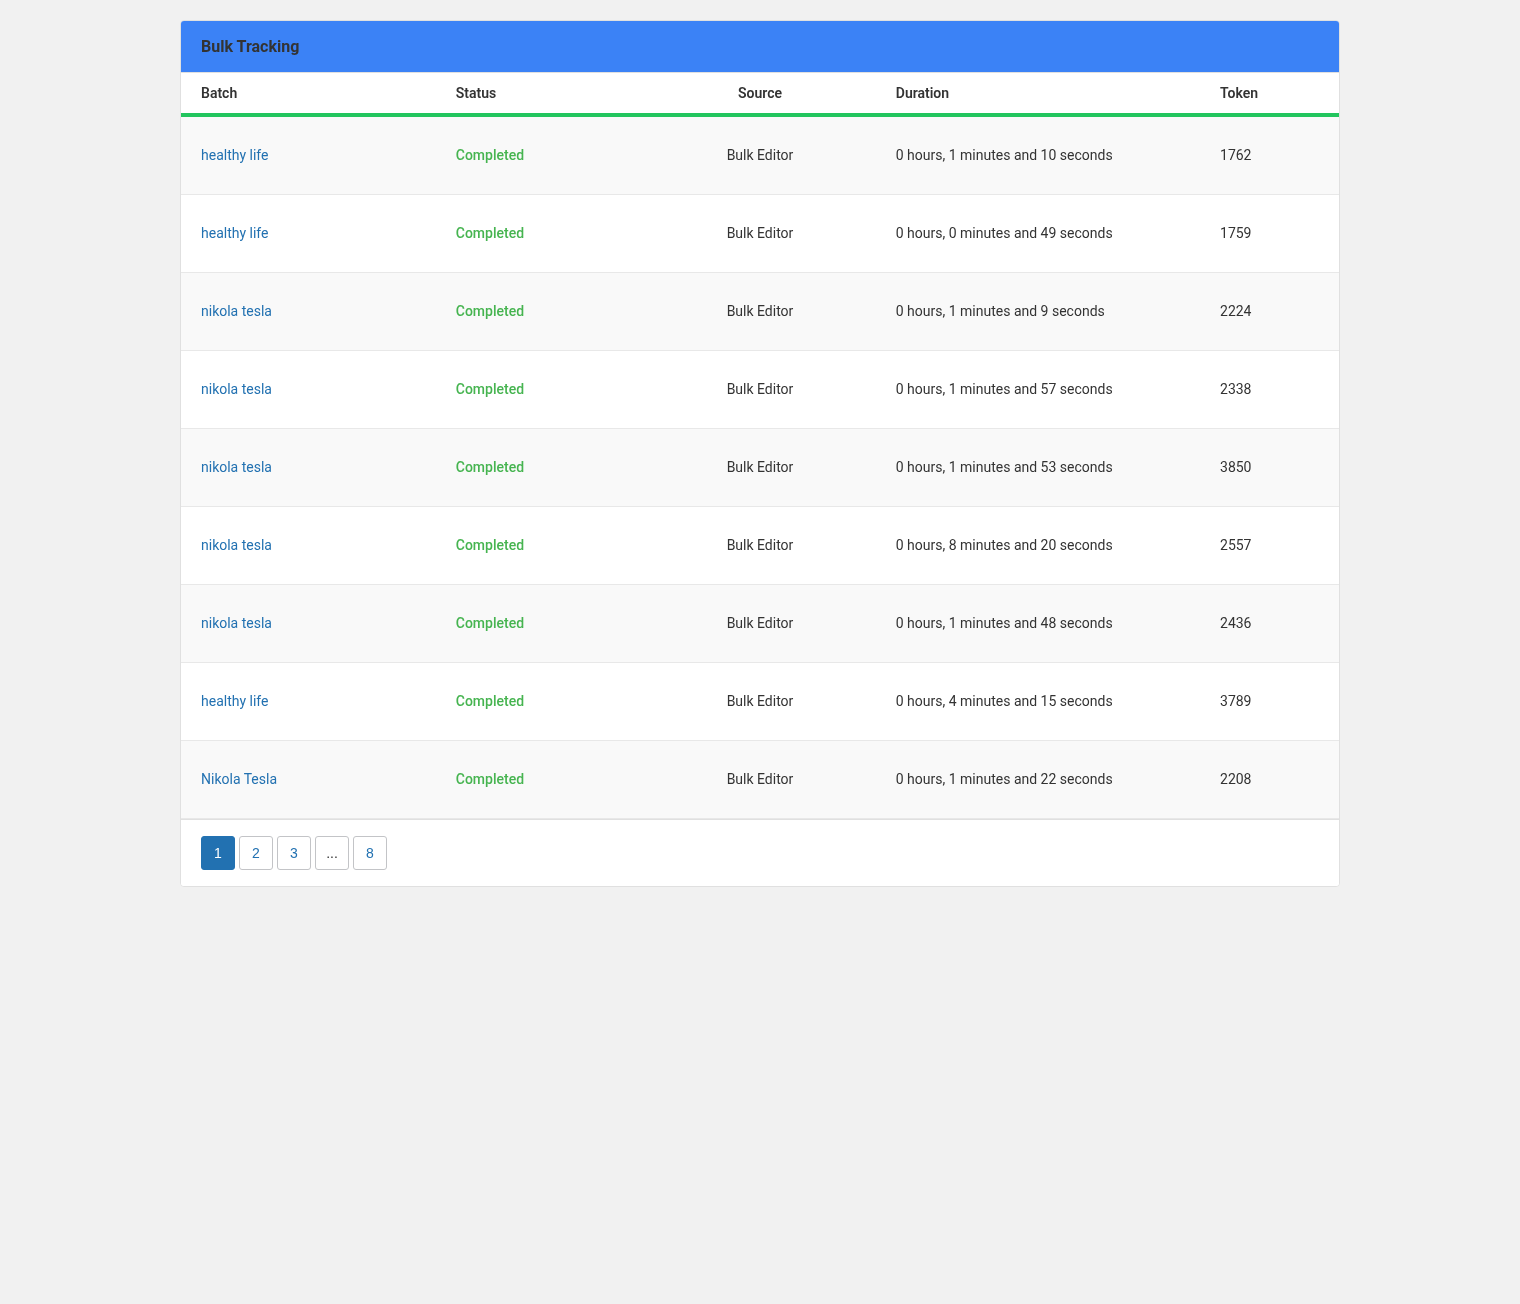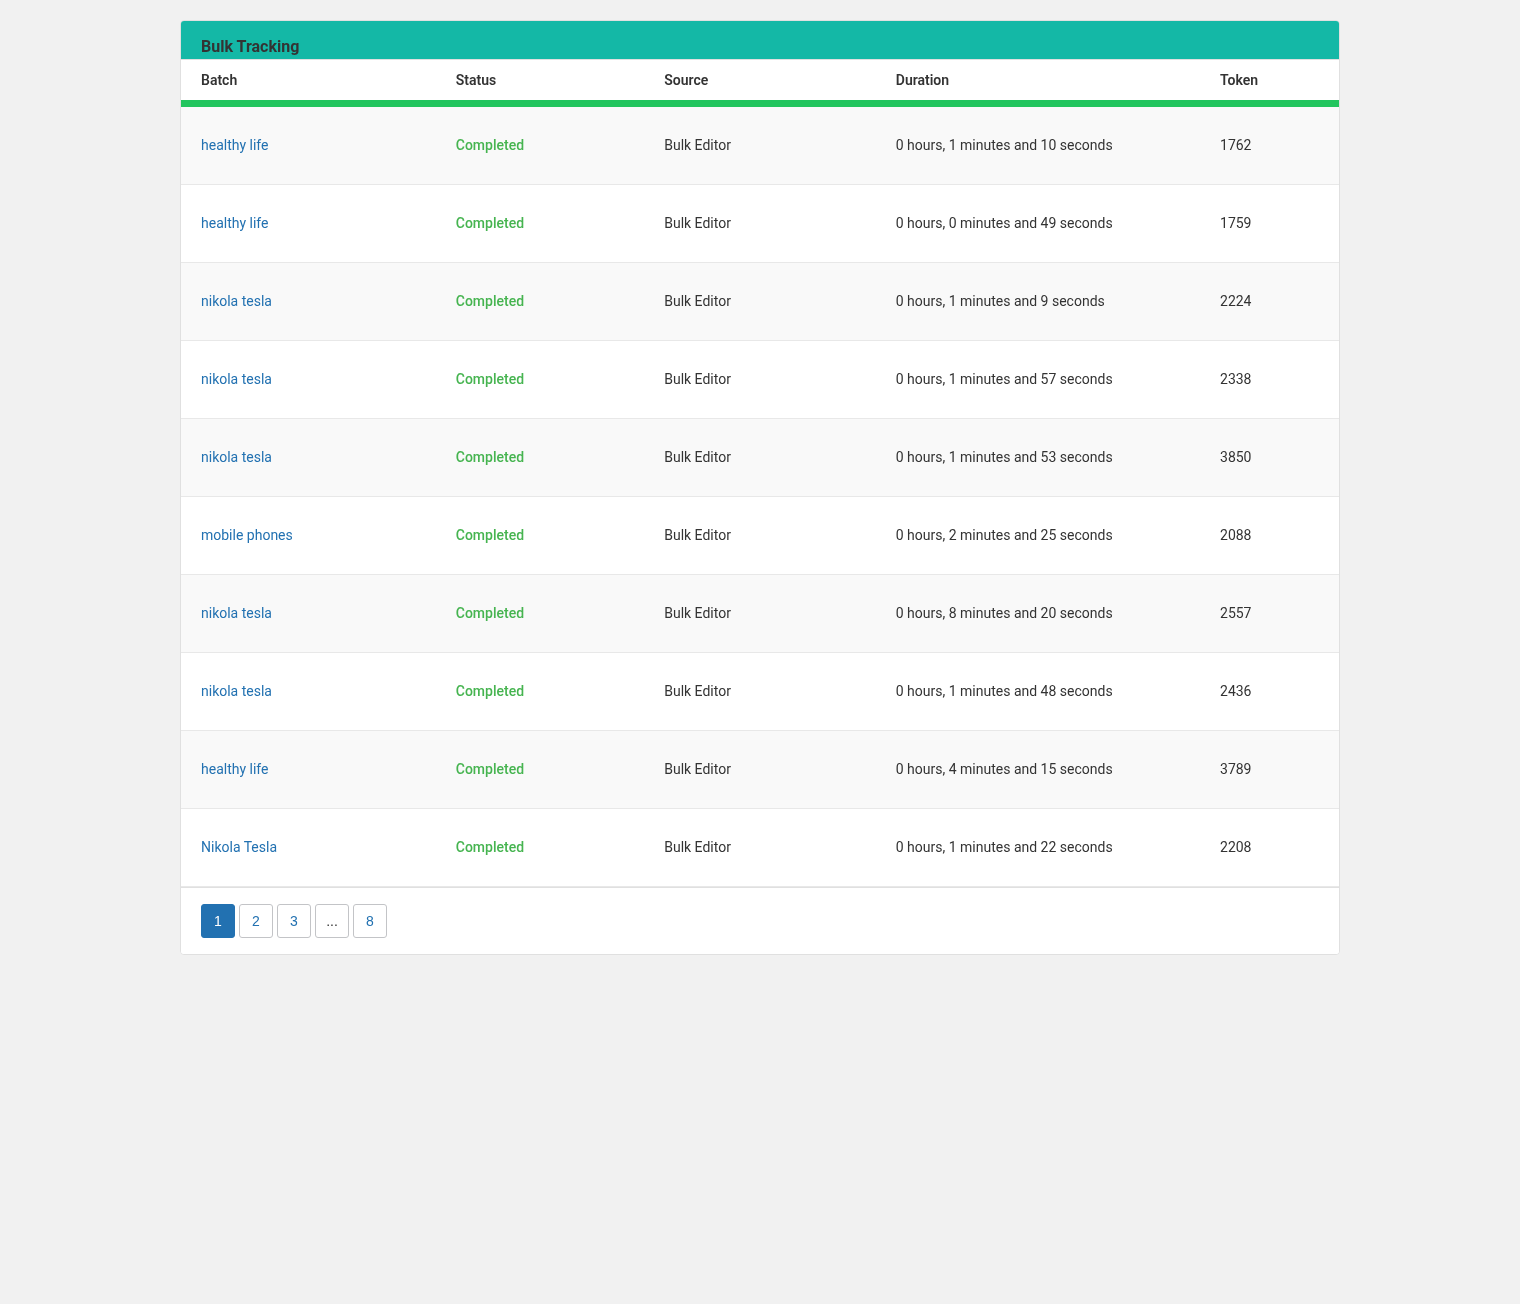--- a/index.html
+++ b/index.html
@@ -21,32 +21,32 @@
       border: 1px solid #e0e0e0;
       border-radius: 4px;
       max-width: 1160px;
       margin: 0 auto;
       overflow: hidden;
     }
 
     .page-title {
       font-size: 16px;
       font-weight: 700;
-      padding: 16px 20px 3px 20px;
+      padding: 16px 20px 16px 20px;
       border-bottom: 1px solid #e0e0e0;
-      background: #14b8a6;
+      background: #3b82f6;
     }
 
     table {
       width: 100%;
       border-collapse: collapse;
     }
 
     thead tr {
-      border-bottom: 7px solid #22c55e;
+      border-bottom: 4px solid #22c55e;
     }
 
     thead th {
       text-align: left;
       padding: 12px 20px;
       font-weight: 600;
       color: #333;
       background: #fff;
       font-size: 14px;
     }
@@ -111,21 +111,21 @@
 
     .page-btn.ellipsis {
       border: 1px solid #c3c4c7;
       color: #333;
       cursor: default;
       background: #fff;
     }
 
     .col-batch { width: 22%; }
     .col-status { width: 18%; }
-    .col-source { width: 20%; }
+    .col-source { width: 20%; text-align: center; }
     .col-duration { width: 28%; }
     .col-token { width: 12%; }
   </style>
 </head>
 <body>
 
 <div class="container">
   <div class="page-title">Bulk Tracking</div>
 
   <table>
@@ -168,27 +168,20 @@
           <td class="col-token">2338</td>
         </tr>
         <tr>
           <td class="col-batch"><a class="batch-link" href="#">nikola tesla</a></td>
           <td class="col-status"><span class="status-completed">Completed</span></td>
           <td class="col-source">Bulk Editor</td>
           <td class="col-duration">0 hours, 1 minutes and 53 seconds</td>
           <td class="col-token">3850</td>
         </tr>
         <tr>
-          <td class="col-batch"><a class="batch-link" href="#">mobile phones</a></td>
-          <td class="col-status"><span class="status-completed">Completed</span></td>
-          <td class="col-source">Bulk Editor</td>
-          <td class="col-duration">0 hours, 2 minutes and 25 seconds</td>
-          <td class="col-token">2088</td>
-        </tr>
-        <tr>
           <td class="col-batch"><a class="batch-link" href="#">nikola tesla</a></td>
           <td class="col-status"><span class="status-completed">Completed</span></td>
           <td class="col-source">Bulk Editor</td>
           <td class="col-duration">0 hours, 8 minutes and 20 seconds</td>
           <td class="col-token">2557</td>
         </tr>
         <tr>
           <td class="col-batch"><a class="batch-link" href="#">nikola tesla</a></td>
           <td class="col-status"><span class="status-completed">Completed</span></td>
           <td class="col-source">Bulk Editor</td>

